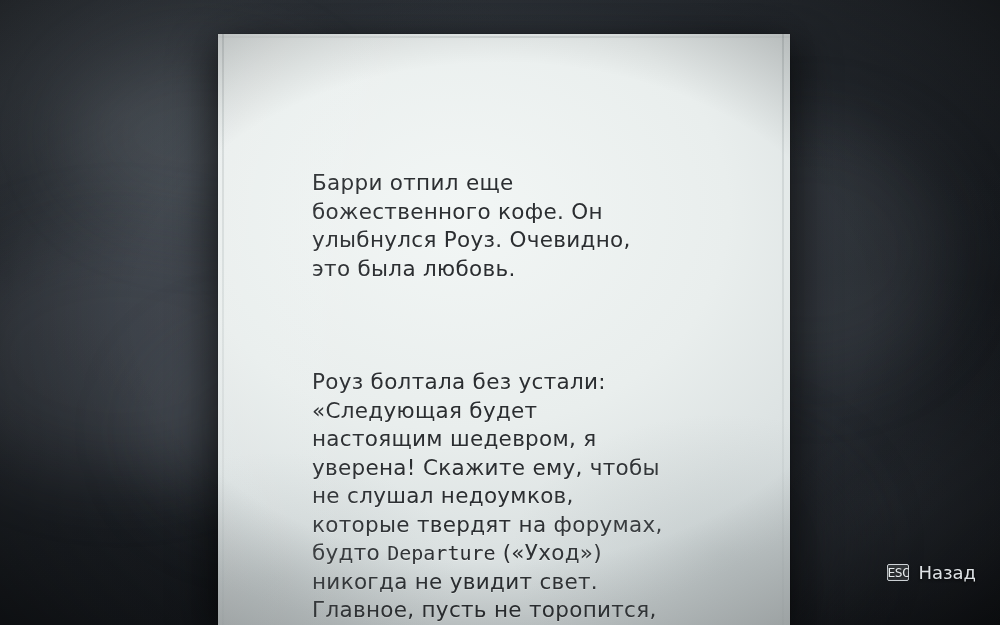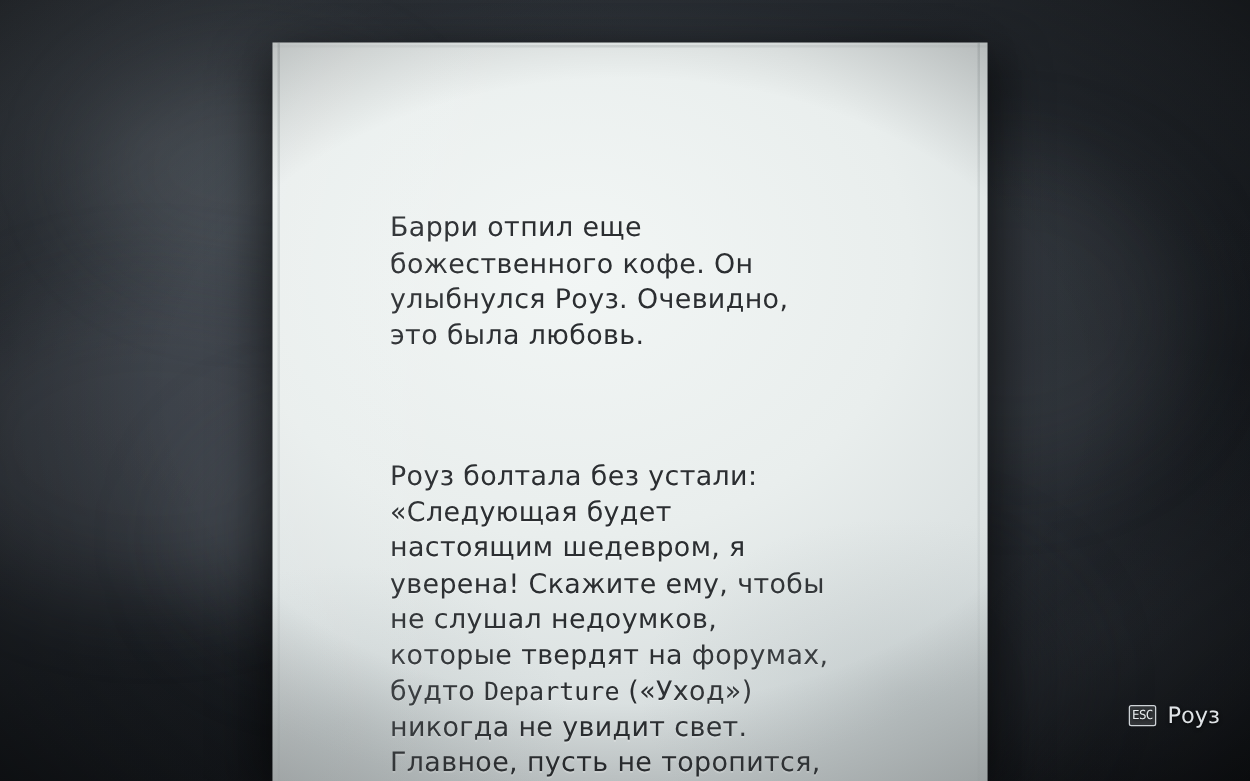--- a/index.html
+++ b/index.html
@@ -117,21 +117,21 @@
   #back-key {
     width: 20px;
     height: 15px;
     border: 1px solid #cfd4d8;
     border-radius: 2px;
     background: rgba(230,235,238,0.15);
     display: flex;
     align-items: center;
     justify-content: center;
     font-family: "DejaVu Sans Mono", monospace;
-    font-size: 10px;
+    font-size: 13px;
     line-height: 1;
     color: #e6eaec;
     letter-spacing: -0.5px;
     text-align: right;
   }
 </style>
 </head>
 <body>
 
 <div id="scene">
@@ -164,16 +164,16 @@
 Главное, пусть не торопится,
 и доведет ее до
 совершенства. Я подожду».</span></p>
     </div>
   </div>
 
   <div class="vignette"></div>
 
   <div id="back-prompt">
     <span id="back-key">ESC</span>
-    <span>Роуз</span>
+    <span>Назад</span>
   </div>
 
 </div>
 
 </body></html>

